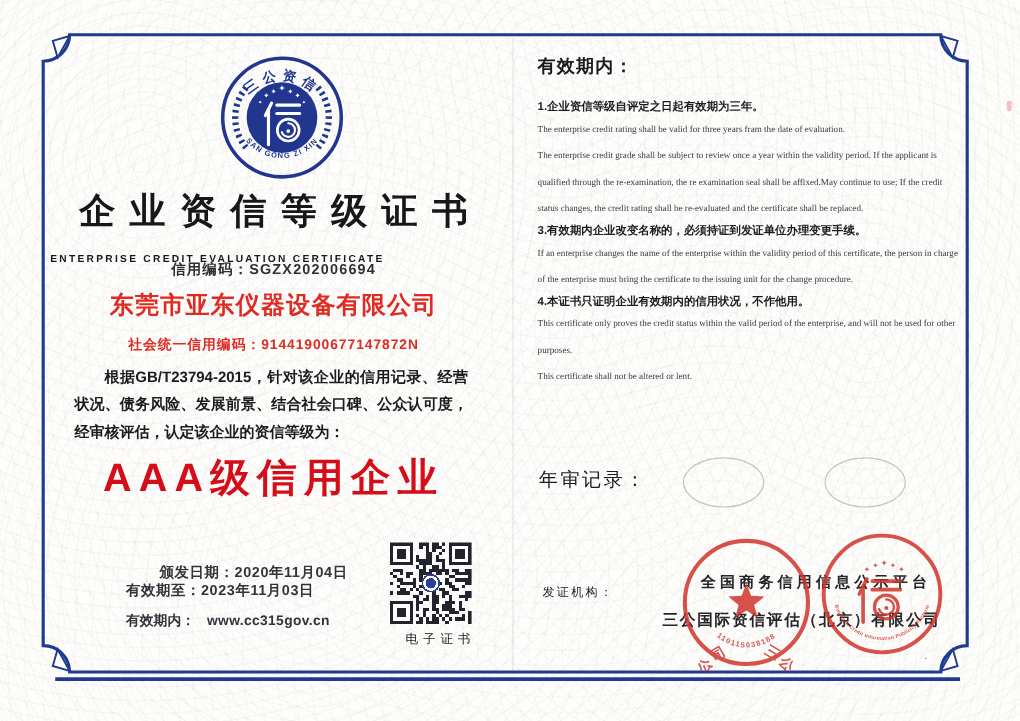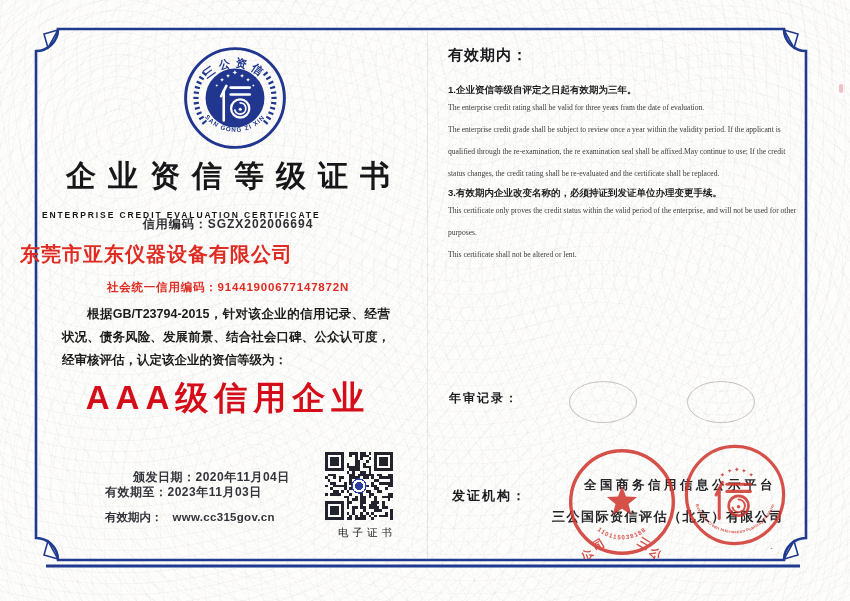--- a/index.html
+++ b/index.html
@@ -20,45 +20,45 @@
 
   
   .logo{left:183px;top:46px;width:104px;height:104px;}
   .title{left:40px;top:156px;width:376px;text-align:center;
     font-family:"Liberation Serif",serif;font-weight:900;font-size:30px;color:#17171a;
     letter-spacing:12px;text-indent:12px;white-space:nowrap;}
   .subtitle{left:40px;top:194px;width:376px;text-align:left;font-weight:bold;
     font-size:8.5px;color:#17171a;letter-spacing:1.9px;text-indent:1.9px;white-space:nowrap;margin-top:16px;}
   .credit-code{left:40px;top:216px;width:376px;text-align:center;font-weight:bold;
     font-size:12px;color:#2f2f33;letter-spacing:1px;}
-  .company{left:20px;top:241px;width:416px;text-align:left;font-weight:bold;
+  .company{left:20px;top:241px;width:416px;text-align:center;font-weight:bold;
     font-size:20px;color:#df2b22;letter-spacing:1px;white-space:nowrap;}
   .unified{left:40px;top:280px;width:376px;text-align:center;font-weight:bold;
     font-size:11.5px;color:#df2b22;letter-spacing:0.8px;white-space:nowrap;}
   .statement{left:62px;top:303px;width:328px;font-weight:bold;font-size:12.5px;
     line-height:23px;color:#1c1c1c;text-indent:25px;text-align:justify;}
   .rating{left:20px;top:376px;width:416px;text-align:center;font-weight:900;
     font-size:33px;color:#d40d18;letter-spacing:6px;white-space:nowrap;}
   .date-line{left:105px;font-weight:bold;font-size:12px;color:#33343a;letter-spacing:0.5px;}
   .issue{top:469px;margin-left:28px;} .valid{top:484px;text-align:center;}
   .query{top:510px;left:105px;font-weight:bold;font-size:11.5px;color:#33343a;}
   .query .url{font-weight:bold;margin-left:10px;letter-spacing:0.3px;}
   .qr{left:325px;top:452px;width:68px;height:68px;}
   .qr-caption{left:322px;top:526px;width:74px;text-align:right;font-size:10.5px;
     color:#222;letter-spacing:4px;text-indent:4px;font-family:Liberation Mono, monospace;}
 
   
   .r-heading{left:448px;top:46px;font-weight:bold;font-size:15px;color:#1b1b1f;letter-spacing:1px;}
   .instructions{left:448px;top:82px;width:356px;}
   .ins-zh{font-weight:bold;font-size:9.5px;line-height:15px;color:#1d1d1f;}
   .ins-en{font-family:Liberation Serif, serif;font-size:7.6px;line-height:22px;color:#3b3b3e;}
-  .annual-label{left:449px;top:390px;font-weight:bold;font-size:12px;color:#1b1b1f;letter-spacing:2px;}
+  .annual-label{left:449px;top:390px;font-weight:normal;font-size:16px;color:#1b1b1f;letter-spacing:2px;}
   .oval{width:66px;height:40px;border:1px solid rgba(150,140,135,0.5);border-radius:50%;top:381px;}
   .oval1{left:569px;} .oval2{left:687px;}
-  .issuer-label{left:452px;top:487px;font-weight:bold;font-size:13px;color:#1b1b1f;letter-spacing:2px;}
+  .issuer-label{left:452px;top:487px;font-weight:normal;font-size:10px;color:#1b1b1f;letter-spacing:2px;}
   .issuer1{left:584px;top:477px;font-weight:bold;font-size:12.5px;color:#26262a;
     letter-spacing:3.5px;white-space:nowrap;}
   .issuer2{left:552px;top:508px;font-weight:bold;font-size:13px;color:#26262a;
     letter-spacing:1.5px;white-space:nowrap;}
   .seal{opacity:0.84;}
   .seal-l{left:565px;top:445px;width:114px;height:114px;}
   .seal-r{left:681px;top:441px;width:108px;height:108px;}
   .speck{left:839px;top:84px;width:4px;height:9px;border-radius:3px;background:rgba(238,140,155,0.55);}
 </style>
 </head>
@@ -345,20 +345,22 @@
   </div>
 
   <div>
 
     <div class="abs r-heading">有效期内：</div>
     <div class="abs instructions">
         <div class="ins-zh">1.企业资信等级自评定之日起有效期为三年。</div>
         <div class="ins-en">The enterprise credit rating shall be valid for three years fram the date of evaluation.</div>
         <div class="ins-en">The enterprise credit grade shall be subject to review once a year within the validity period. If the applicant is qualified through the re-examination, the re examination seal shall be affixed.May continue to use; If the credit status changes, the credit rating shall be re-evaluated and the certificate shall be replaced.</div>
         <div class="ins-zh">3.有效期内企业改变名称的，必须持证到发证单位办理变更手续。</div>
+        <div class="ins-en">If an enterprise changes the name of the enterprise within the validity period of this certificate, the person in charge of the enterprise must bring the certificate to the issuing unit for the change procedure.</div>
+        <div class="ins-zh">4.本证书只证明企业有效期内的信用状况，不作他用。</div>
         <div class="ins-en">This certificate only proves the credit status within the valid period of the enterprise, and will not be used for other purposes.</div>
         <div class="ins-en">This certificate shall not be altered or lent.</div>
       </div>
 
     <div class="abs annual-label">年审记录：</div>
     <div class="abs oval oval1"></div>
     <div class="abs oval oval2"></div>
 
     <div class="abs issuer-label">发证机构：</div>
     <div class="abs issuer1">全国商务信用信息公示平台</div>

